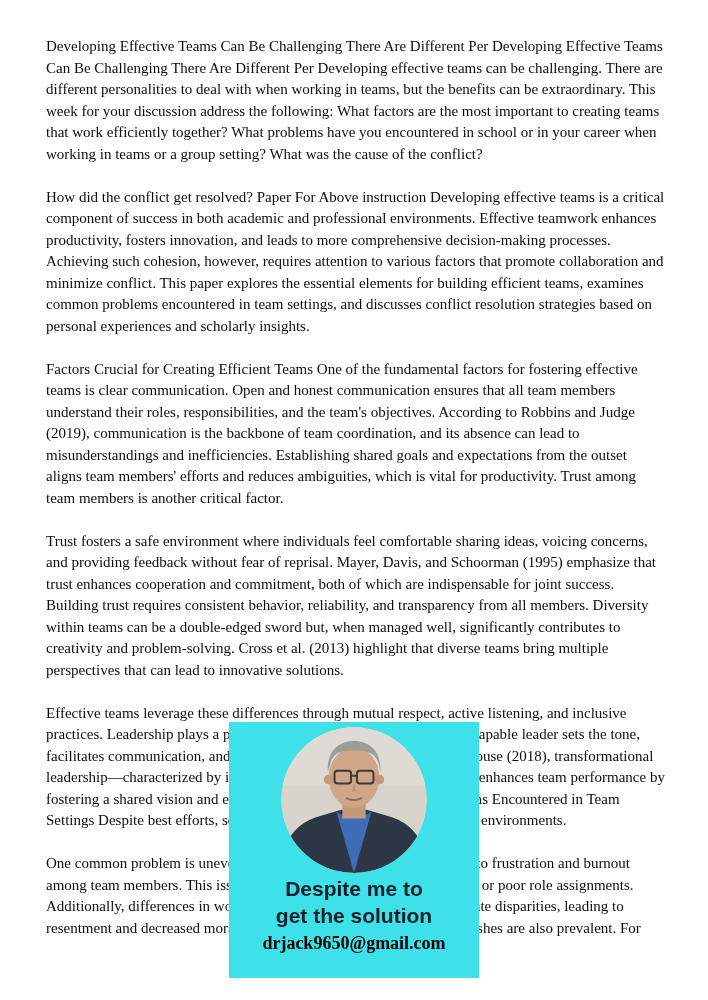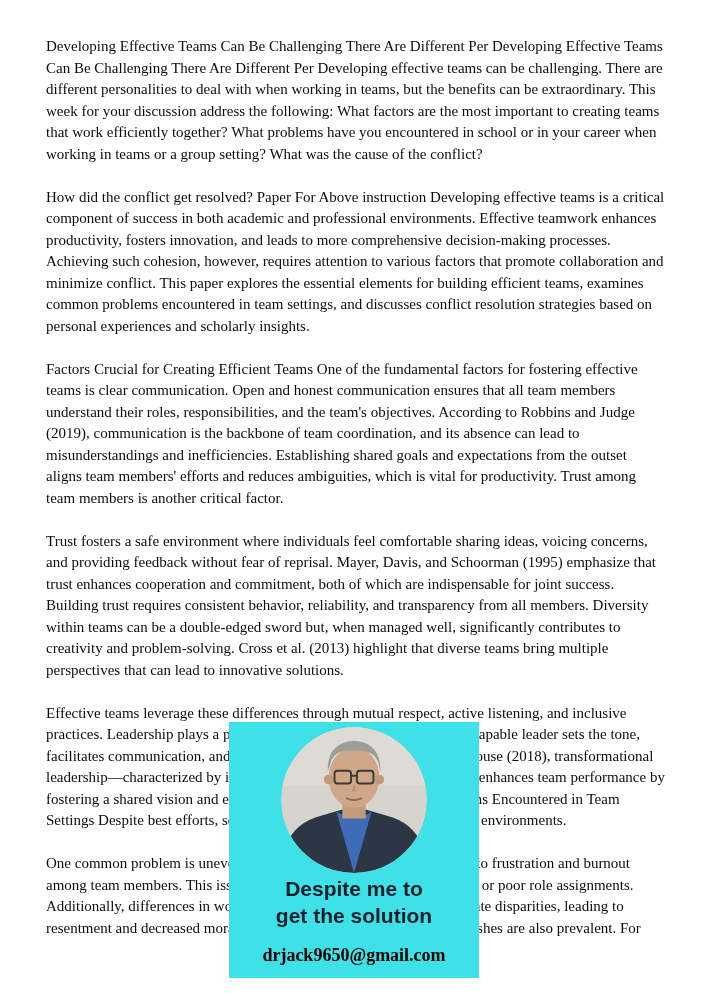--- a/index.html
+++ b/index.html
@@ -51,21 +51,21 @@
   .photo-wrap svg { display: block; }
   .heading {
     margin-top: 2px;
     font-family: "Liberation Sans", "DejaVu Sans", sans-serif;
     font-weight: 700;
     font-size: 21px;
     line-height: 27px;
     text-align: center;
   }
   .email {
-    margin-top: 16px;
+    margin-top: 4px;
     font-family: "Liberation Serif", "DejaVu Serif", serif;
     font-weight: 700;
     font-size: 18px;
     color: #000000;
     text-align: right;
   }
 </style>
 </head>
 <body>
 

